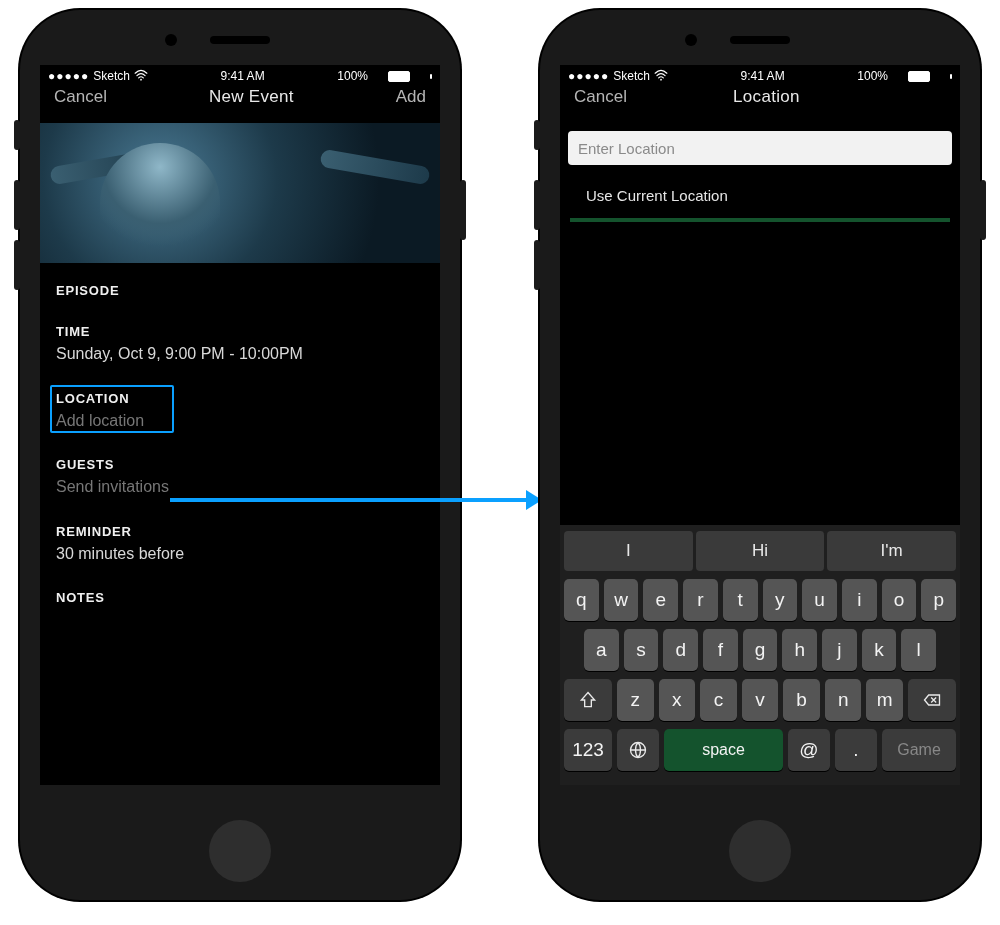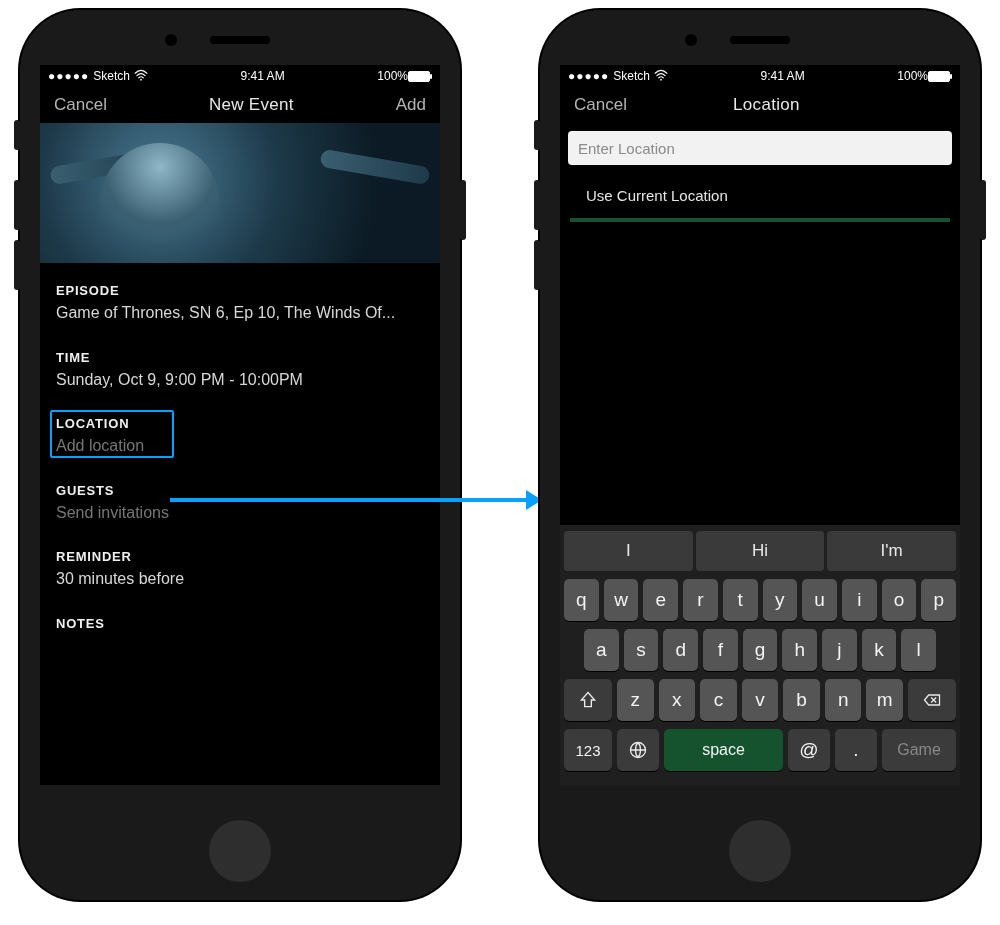--- a/index.html
+++ b/index.html
@@ -62,32 +62,32 @@
     height: 22px;
     display:flex; align-items:center; justify-content:space-between;
     padding: 0 8px;
     color:#fff;
     font-size:12px;
   }
   .status-left { display:flex; align-items:center; gap:4px;}
   .dots { letter-spacing:1px; }
   .wifi { font-size:13px; }
   .battery {
-    display:flex; align-items:center; gap:0;
+    display:flex; align-items:center; gap:20px;
   }
   .batt-body {
     width:22px; height:11px; border:1px solid #fff; border-radius:2px; position:relative;
     background:#fff;
   }
   .batt-cap { width:2px; height:5px; background:#fff; border-radius:1px; }
 
   
   .nav-bar {
     height: 36px;
-    display:flex; align-items:center; justify-content:space-between;
+    display:flex; justify-content:space-between;
     padding: 0 14px;
     color:#e8e8e8;
     font-size:17px;
     font-weight:300;
   }
   .nav-title { font-weight:300; letter-spacing:0.3px;}
   .nav-btn { color:#b5b5b5; }
   .nav-spacer { width:40px; }
 
   
@@ -234,21 +234,20 @@
 
     <div class="hero">
       <div class="arm a1"></div>
         <div class="arm a2"></div>
         <div class="fig"></div>
     </div>
 
     <div class="sections" style="position:relative;">
       <div class="section">
         <div class="sec-label">EPISODE</div>
-        <div class="sec-value">Game of Thrones, SN 6, Ep 10, The Winds Of...</div>
       </div>
       <div class="section">
         <div class="sec-label">TIME</div>
         <div class="sec-value">Sunday, Oct 9, 9:00 PM - 10:00PM</div>
       </div>
       <div class="section" style="position:relative;">
         <div class="sec-label">LOCATION</div>
         <div class="sec-value sec-placeholder">Add location</div>
         <div class="highlight-box" style="left:-6px; top:-6px; width:124px; height:48px;"></div>
       </div>
@@ -356,21 +355,21 @@
         <div class="key">n</div>
         <div class="key">m</div>
         <div class="key key-sp backsp-icon">
           <svg viewBox="0 0 24 24">
               <path d="M8 6 L21 6 L21 18 L8 18 L3 12 Z" fill="none" stroke="#eaeaea"></path>
               <path d="M11 9 L17 15 M17 9 L11 15" stroke="#eaeaea"></path>
             </svg>
         </div>
       </div>
       <div class="krow bottom-row">
-        <div class="key key-wide" style="font-size:15px;">123</div>
+        <div class="key key-wide" style="font-size:19px;">123</div>
         <div class="key key-wide globe-icon" style="flex:0 0 42px;">
           <svg viewBox="0 0 24 24">
               <circle cx="12" cy="12" r="9" fill="none" stroke="#eaeaea"></circle>
               <path d="M3 12 H21 M12 3 C8 7 8 17 12 21 M12 3 C16 7 16 17 12 21" fill="none" stroke="#eaeaea"></path>
             </svg>
         </div>
         <div class="key key-space">space</div>
         <div class="key key-at">@</div>
         <div class="key key-dot">.</div>
         <div class="key key-done">Game</div>

